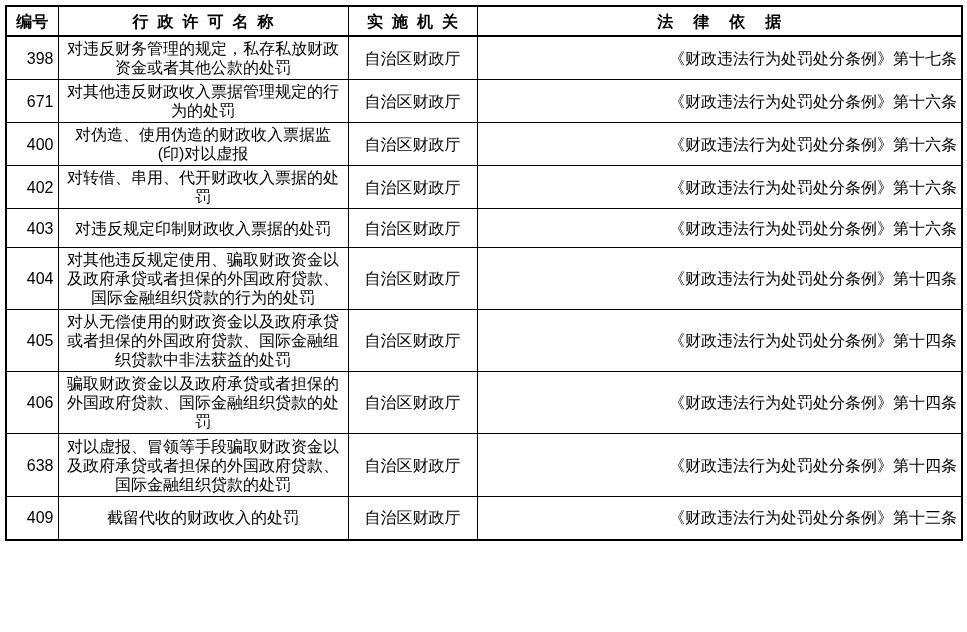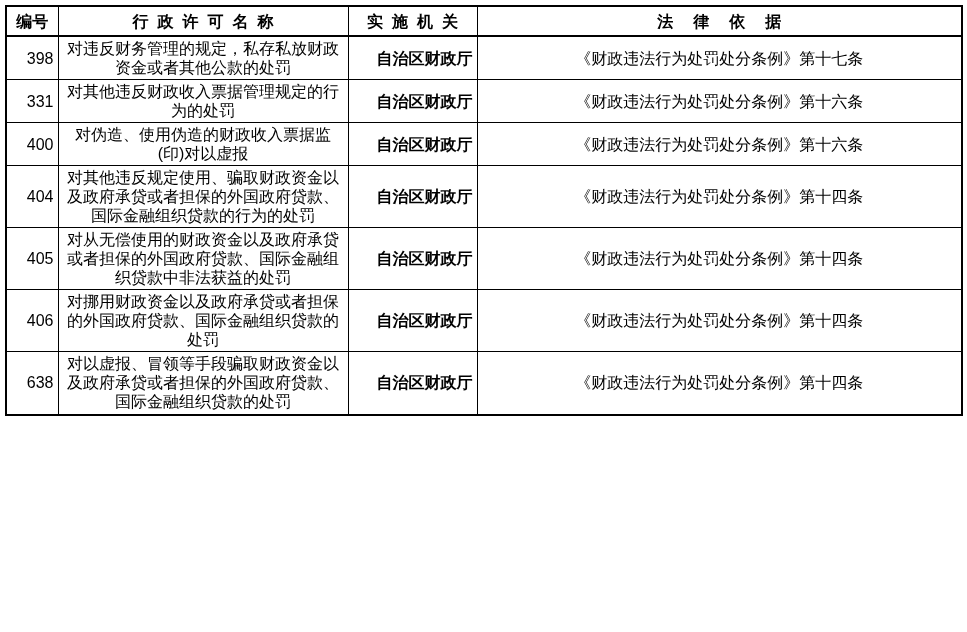--- a/index.html
+++ b/index.html
@@ -55,27 +55,26 @@
   td.c-id {
     text-align: right;
     font-size: 14px;
   }
   td.c-name {
     text-align: center;
     padding-left: 6px;
     padding-right: 4px;
   }
   td.c-agency {
-    text-align: right;
+    text-align: center;
     padding-left: 12px;
     white-space: nowrap;
-    font-weight: bold;
   }
   td.c-basis {
-    text-align: center;
+    text-align: right;
     padding-left: 7px;
     white-space: nowrap;
   }
 </style>
 </head>
 <body>
 
 <div class="page">
   <table class="permit-table">
     <colgroup>
@@ -93,50 +92,68 @@
       </tr>
     </thead>
     <tbody>
       <tr style="height:43px">
         <td class="c-id">398</td>
         <td class="c-name">对违反财务管理的规定，私存私放财政资金或者其他公款的处罚</td>
         <td class="c-agency">自治区财政厅</td>
         <td class="c-basis">《财政违法行为处罚处分条例》第十七条</td>
       </tr>
       <tr style="height:41px">
-        <td class="c-id">331</td>
+        <td class="c-id">671</td>
         <td class="c-name">对其他违反财政收入票据管理规定的行为的处罚</td>
         <td class="c-agency">自治区财政厅</td>
         <td class="c-basis">《财政违法行为处罚处分条例》第十六条</td>
       </tr>
       <tr style="height:41px">
         <td class="c-id">400</td>
         <td class="c-name">对伪造、使用伪造的财政收入票据监(印)对以虚报</td>
+        <td class="c-agency">自治区财政厅</td>
+        <td class="c-basis">《财政违法行为处罚处分条例》第十六条</td>
+      </tr>
+      <tr style="height:32px">
+        <td class="c-id">402</td>
+        <td class="c-name">对转借、串用、代开财政收入票据的处罚</td>
+        <td class="c-agency">自治区财政厅</td>
+        <td class="c-basis">《财政违法行为处罚处分条例》第十六条</td>
+      </tr>
+      <tr style="height:39px">
+        <td class="c-id">403</td>
+        <td class="c-name">对违反规定印制财政收入票据的处罚</td>
         <td class="c-agency">自治区财政厅</td>
         <td class="c-basis">《财政违法行为处罚处分条例》第十六条</td>
       </tr>
       <tr style="height:58px">
         <td class="c-id">404</td>
         <td class="c-name">对其他违反规定使用、骗取财政资金以及政府承贷或者担保的外国政府贷款、国际金融组织贷款的行为的处罚</td>
         <td class="c-agency">自治区财政厅</td>
         <td class="c-basis">《财政违法行为处罚处分条例》第十四条</td>
       </tr>
       <tr style="height:60px">
         <td class="c-id">405</td>
         <td class="c-name">对从无偿使用的财政资金以及政府承贷或者担保的外国政府贷款、国际金融组织贷款中非法获益的处罚</td>
         <td class="c-agency">自治区财政厅</td>
         <td class="c-basis">《财政违法行为处罚处分条例》第十四条</td>
       </tr>
       <tr style="height:62px">
         <td class="c-id">406</td>
-        <td class="c-name">对挪用财政资金以及政府承贷或者担保的外国政府贷款、国际金融组织贷款的处罚</td>
+        <td class="c-name">骗取财政资金以及政府承贷或者担保的外国政府贷款、国际金融组织贷款的处罚</td>
         <td class="c-agency">自治区财政厅</td>
         <td class="c-basis">《财政违法行为处罚处分条例》第十四条</td>
       </tr>
       <tr style="height:63px">
         <td class="c-id">638</td>
         <td class="c-name">对以虚报、冒领等手段骗取财政资金以及政府承贷或者担保的外国政府贷款、国际金融组织贷款的处罚</td>
         <td class="c-agency">自治区财政厅</td>
         <td class="c-basis">《财政违法行为处罚处分条例》第十四条</td>
       </tr>
+      <tr style="height:43px">
+        <td class="c-id">409</td>
+        <td class="c-name">截留代收的财政收入的处罚</td>
+        <td class="c-agency">自治区财政厅</td>
+        <td class="c-basis">《财政违法行为处罚处分条例》第十三条</td>
+      </tr>
     </tbody>
   </table>
 </div>
 
 </body></html>

